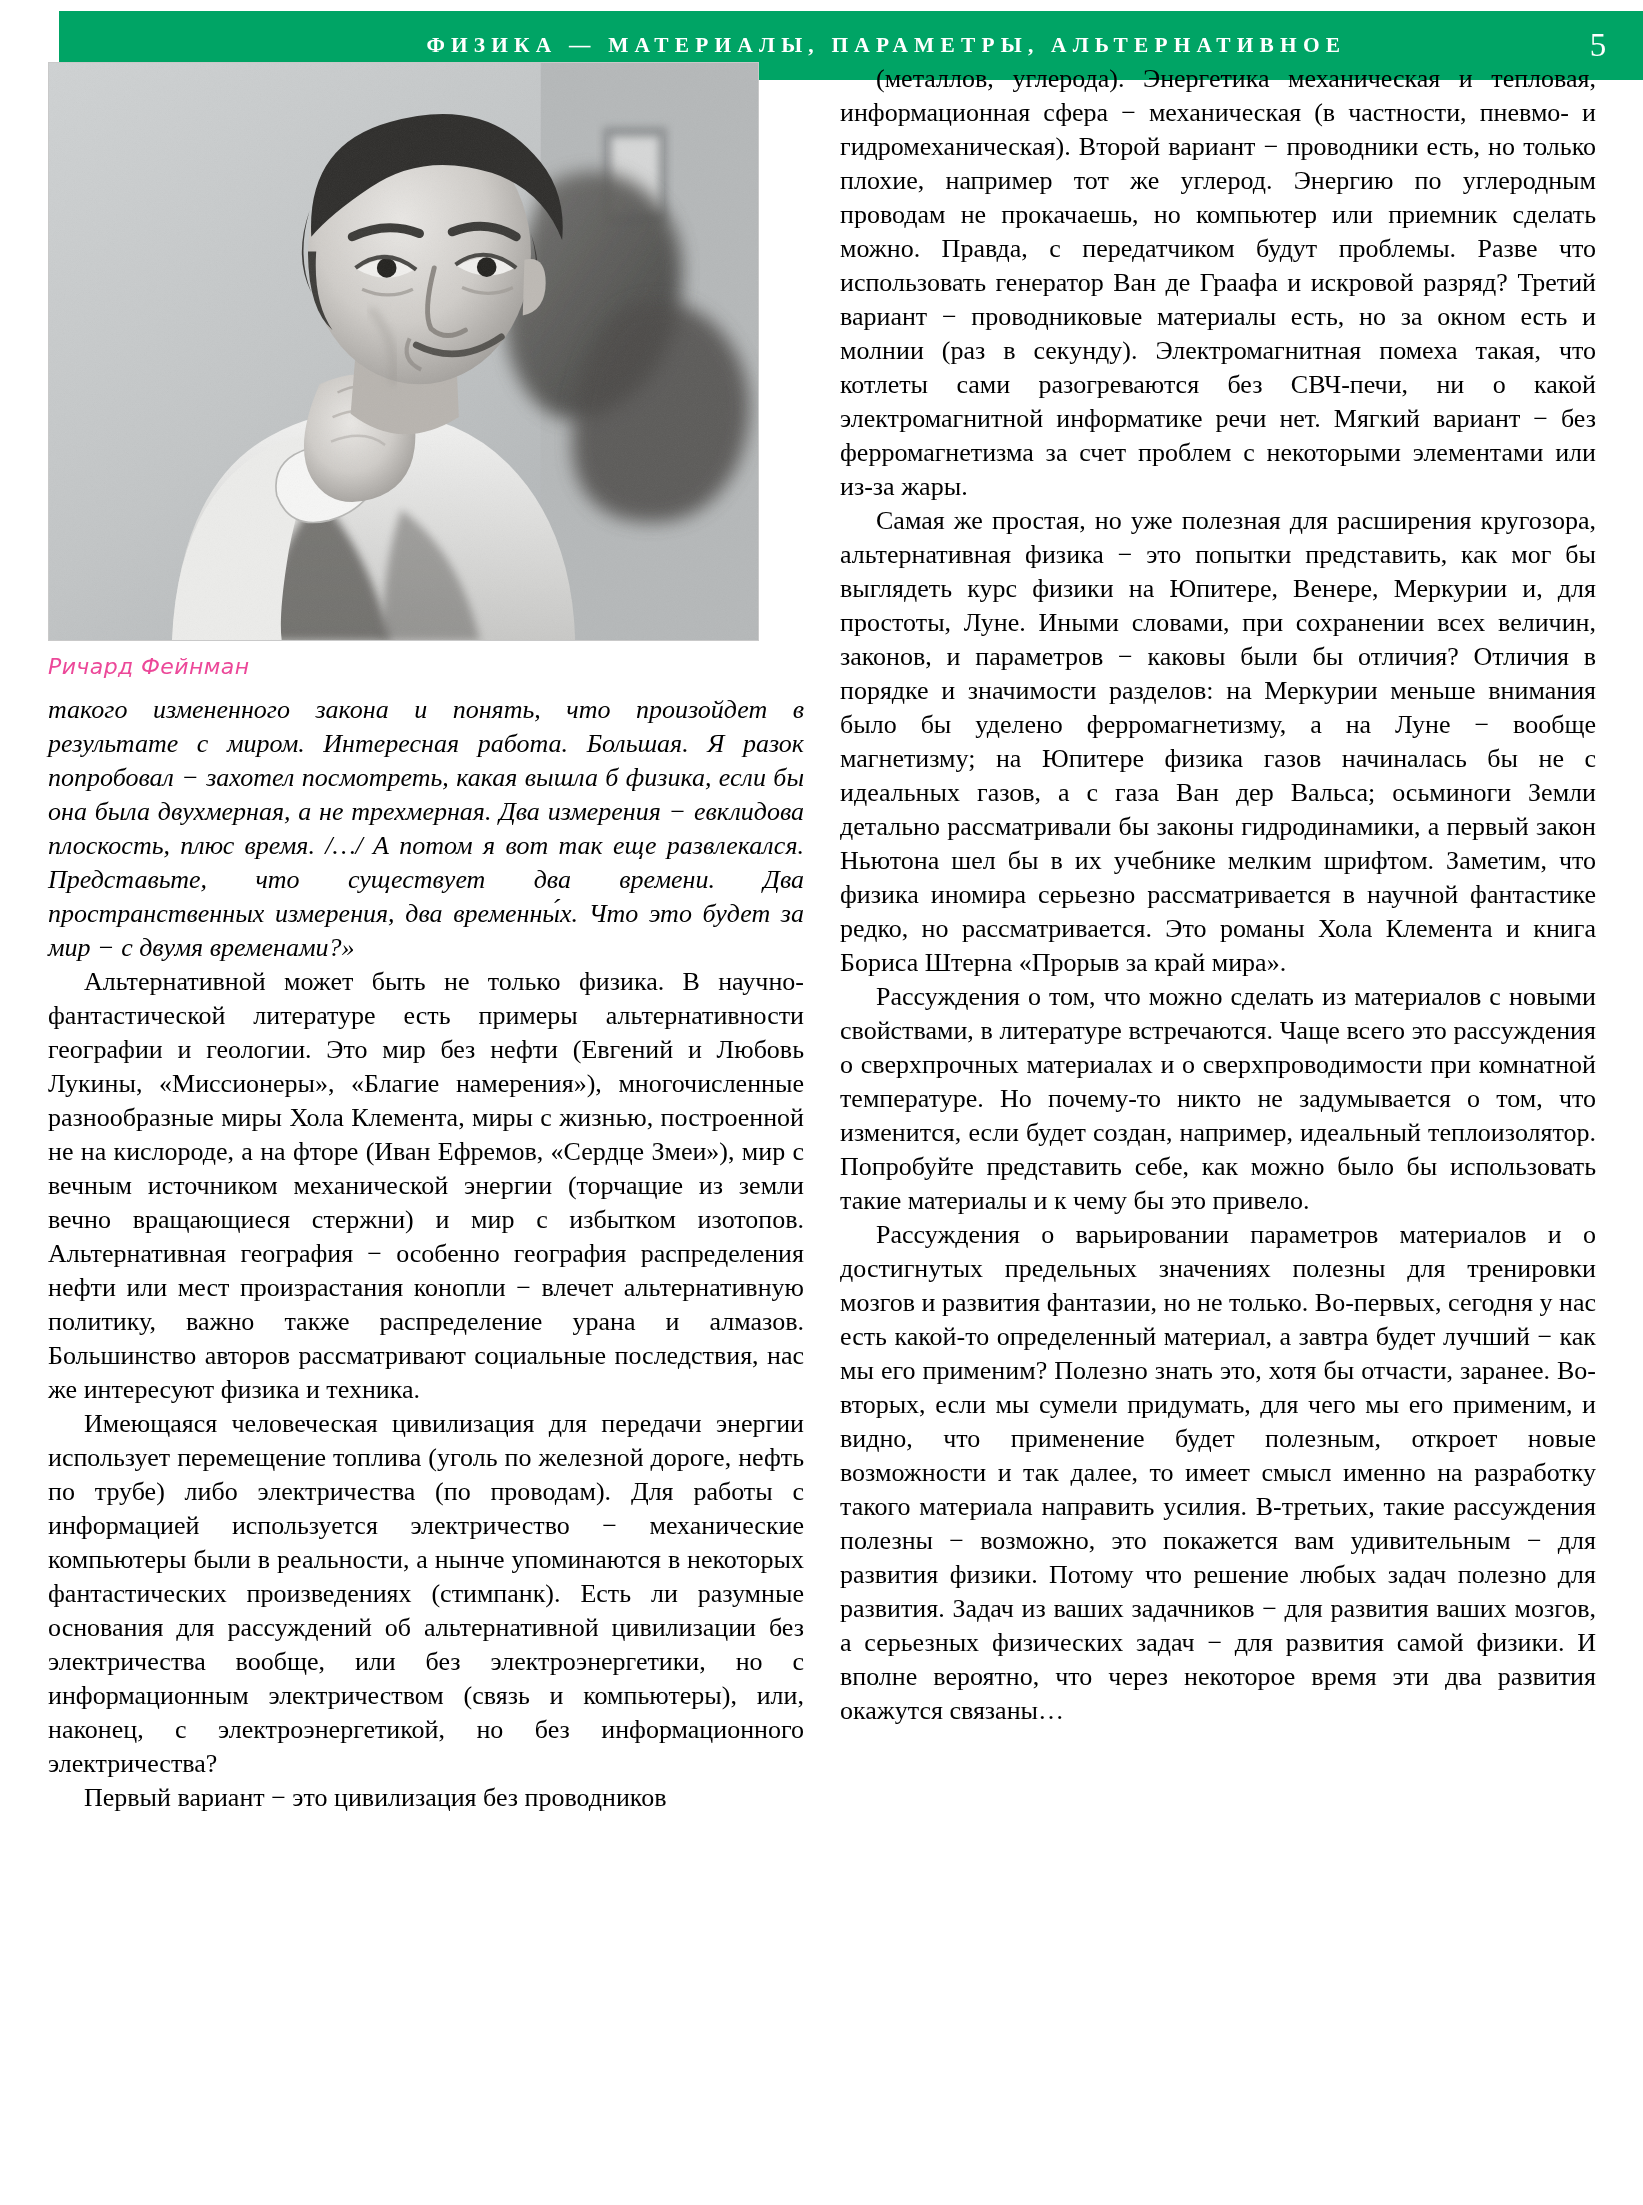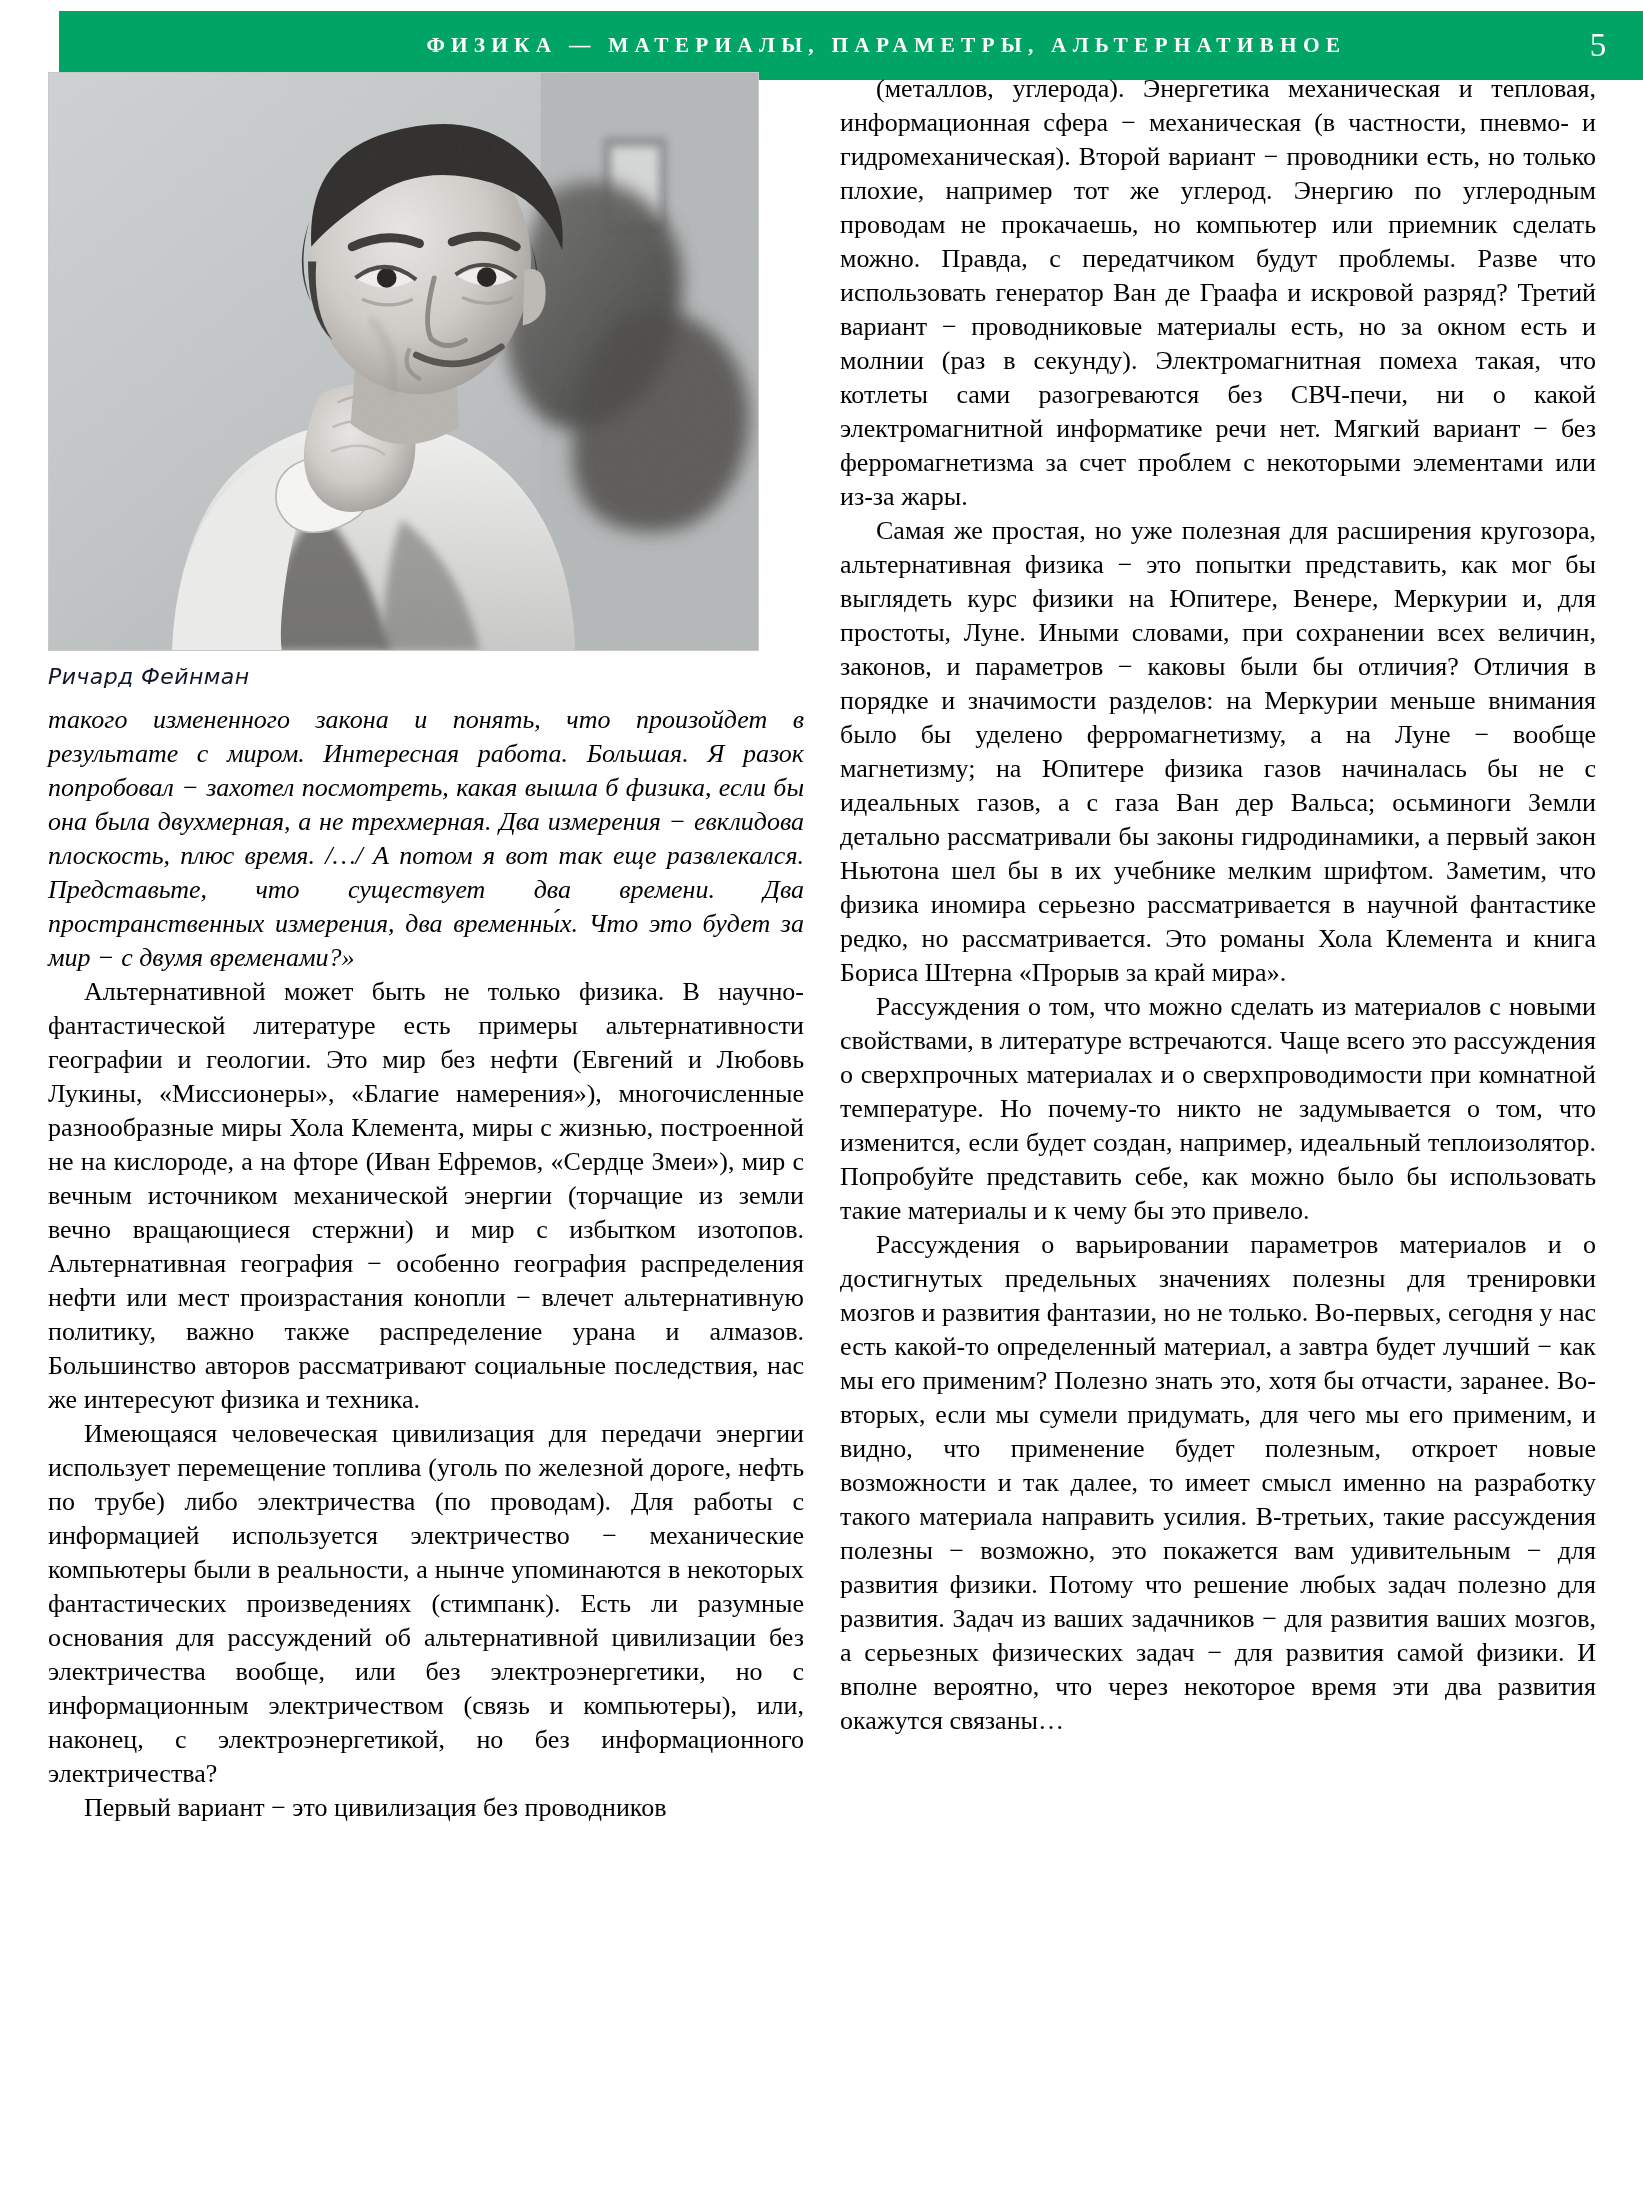--- a/index.html
+++ b/index.html
@@ -55,21 +55,21 @@
   
   .page-body {
     position: absolute;
     left: 0;
     top: 62px;
     width: 1644px;
     height: 2143px;
   }
   .col {
     position: absolute;
-    top: 10px;
+    top: 0;
     width: 756px;
   }
   .col-left  { left: 48px; }
   .col-right { left: 840px; }
 
   
   .figure {
     margin: 0 0 0 0;
     width: 715px;
   }
@@ -82,21 +82,21 @@
     overflow: hidden;
     background: #b9bcbd;
   }
   .photo-canvas { position: absolute; inset: 0; }
   .figure-caption {
     margin-top: 13px;
     font-family: "DejaVu Sans", "Liberation Sans", sans-serif;
     font-style: italic;
     font-size: 22px;
     letter-spacing: 0.4px;
-    color: #0f172a;
+    color: #ec4899;
   }
 
   
   p {
     margin: 0;
     text-align: justify;
     text-justify: inter-word;
     hyphens: manual;
   }
   .body-text {

